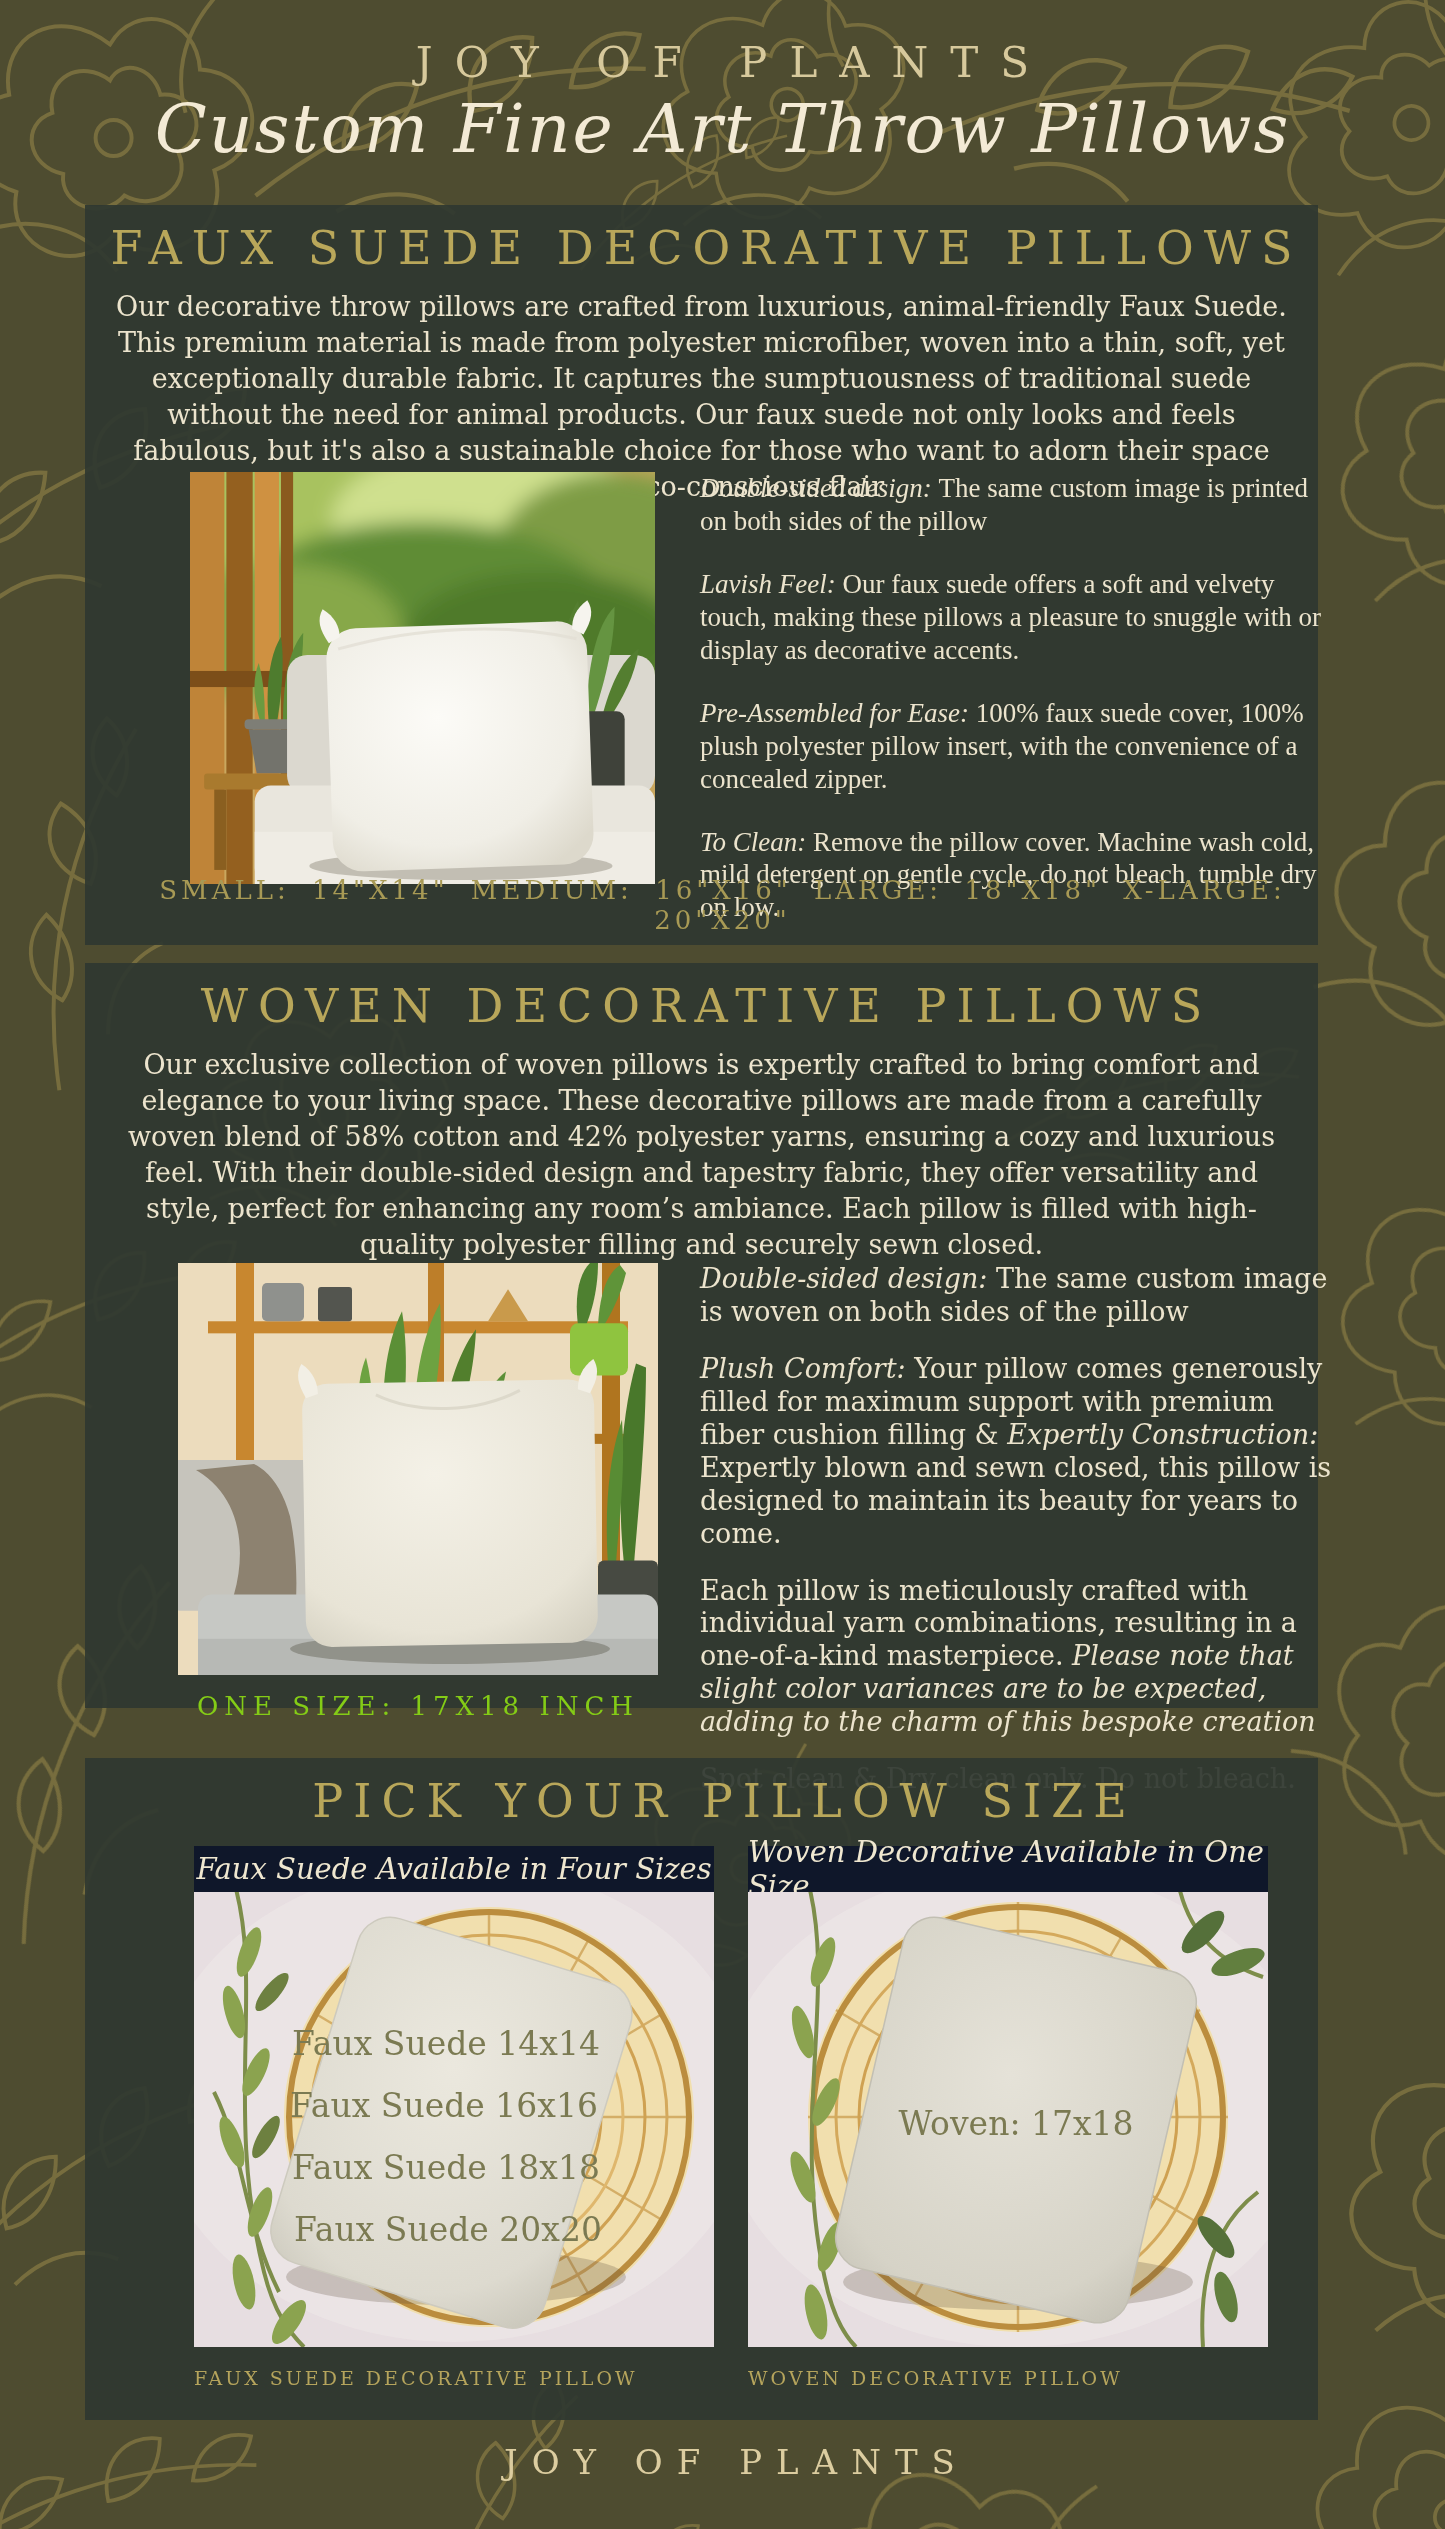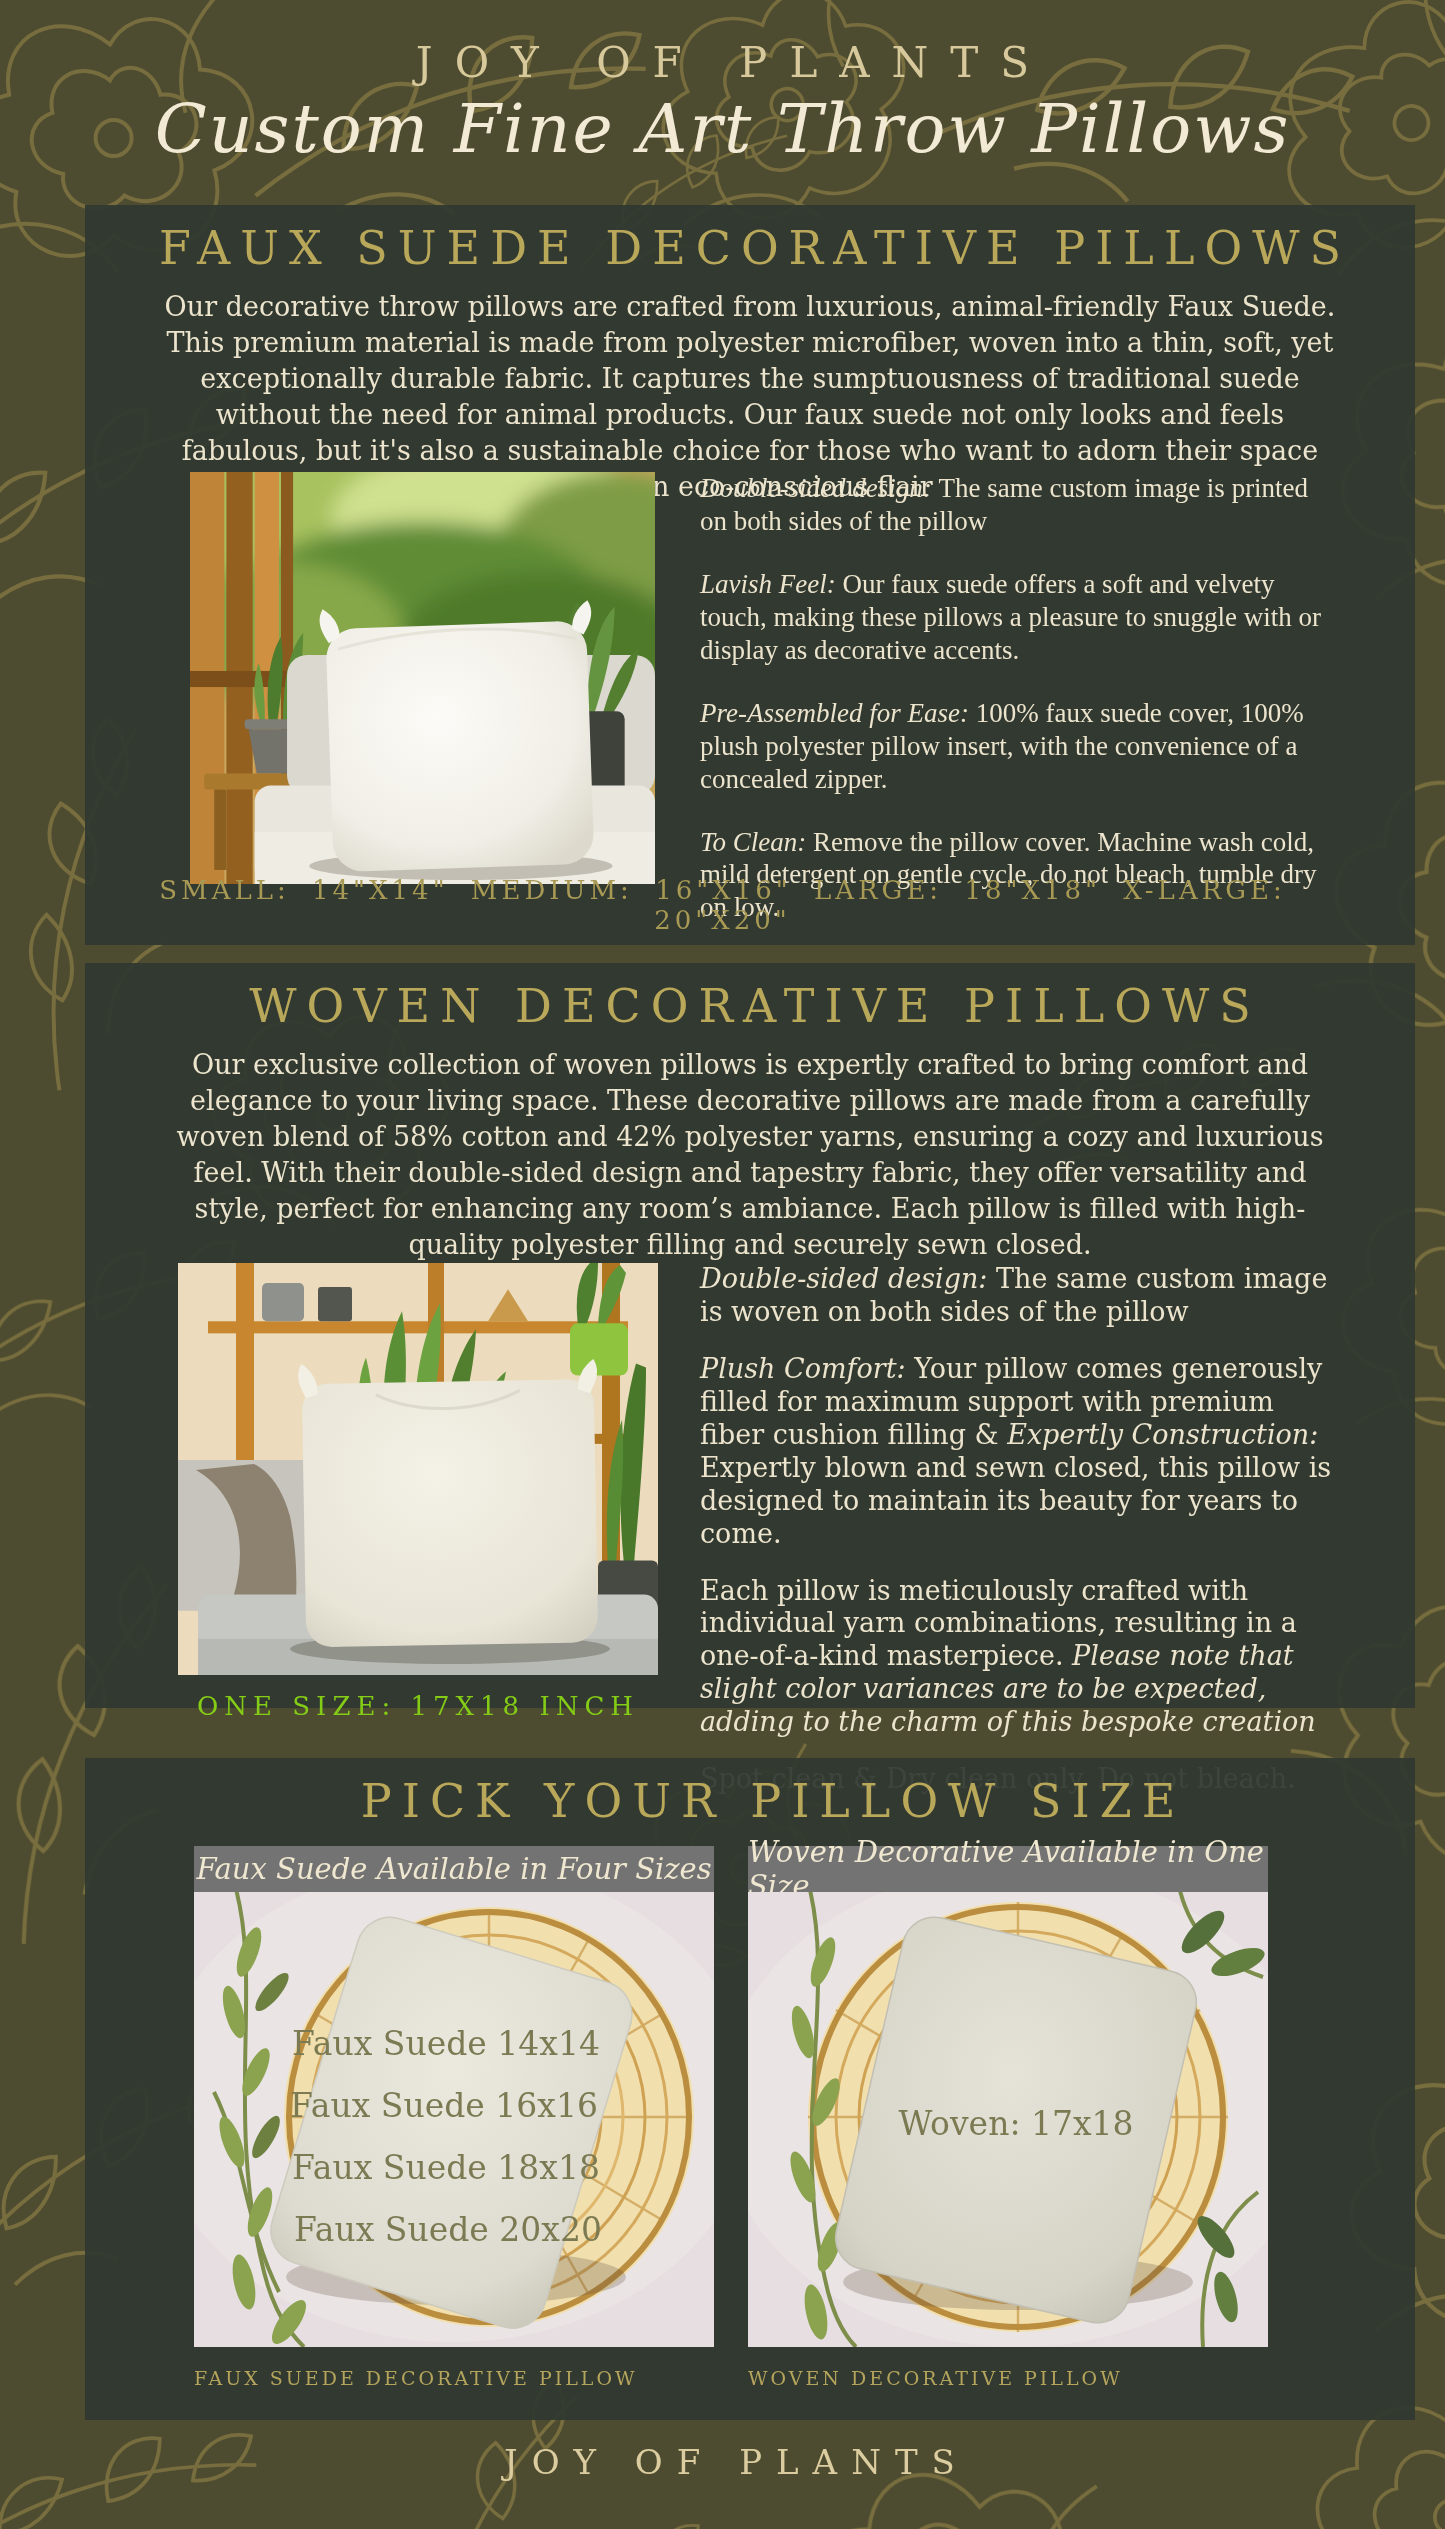--- a/index.html
+++ b/index.html
@@ -7,21 +7,21 @@
        font-family:"DejaVu Serif","Liberation Serif",serif;color:#ece4cd;}
   .page{position:absolute;inset:0;width:1445px;height:2529px;}
   .bg-pattern{position:absolute;left:0;top:0;z-index:0;}
 
   
   .brand-header{position:absolute;top:38px;left:0;width:1445px;text-align:center;z-index:2;}
   .brand{font-size:42px;letter-spacing:22px;padding-left:22px;color:#d7c99c;}
   .script-subtitle{font-size:68px;font-style:italic;letter-spacing:2px;color:#f3ead5;margin-top:2px;}
 
   
-  .panel{position:absolute;left:85px;width:1330px;background:rgba(47,56,48,0.93);z-index:1;box-sizing:border-box;}
+  .panel{position:absolute;left:85px;width:1233px;background:rgba(47,56,48,0.93);z-index:1;box-sizing:border-box;}
   .panel-1{top:205px;height:740px;}
   .panel-2{top:963px;height:745px;}
   .panel-3{top:1758px;height:662px;padding-left:36px;}
 
   .section-title{margin:16px 0 0;text-align:center;font-weight:400;color:#b9a75a;
                  font-size:46px;letter-spacing:10px;padding-left:10px;}
   .intro{width:1190px;margin:14px auto 0;text-align:center;font-size:27px;line-height:1.33;color:#ece4cd;}
 
   .row{position:absolute;display:flex;}
   .panel-1 .row{top:267px;left:105px;font-family:Liberation Serif, serif;}
@@ -35,21 +35,21 @@
   .it{font-style:italic;}
 
   .sizes-line{position:absolute;bottom:10px;left:0;width:1275px;text-align:center;
               color:#a89a55;font-size:26px;letter-spacing:4px;word-spacing:10px;}
   .one-size-line{margin-top:16px;color:#84cc16;font-size:26px;letter-spacing:6px;text-align:center;}
   .care-line{margin-top:18px;font-size:27px;color:#ece4cd;}
 
   
   .cards{position:absolute;top:88px;left:109px;display:flex;gap:34px;}
   .card{width:520px;}
-  .card-caption{height:46px;background:#737373;display:flex;align-items:center;justify-content:center;
+  .card-caption{height:46px;background:#0f172a;display:flex;align-items:center;justify-content:center;
                 font-style:italic;font-size:29px;color:#efe7d0;}
   .card-label{margin-top:20px;text-align:left;color:#b5a45c;font-size:19px;letter-spacing:3px;}
 
   .page-footer{position:absolute;top:2442px;left:0;width:1445px;text-align:center;z-index:2;
                color:#dccda0;font-size:34px;letter-spacing:14px;padding-left:14px;}
   svg text{font-family:"DejaVu Serif","Liberation Serif",serif;}
 </style>
 </head>
 <body>
 

